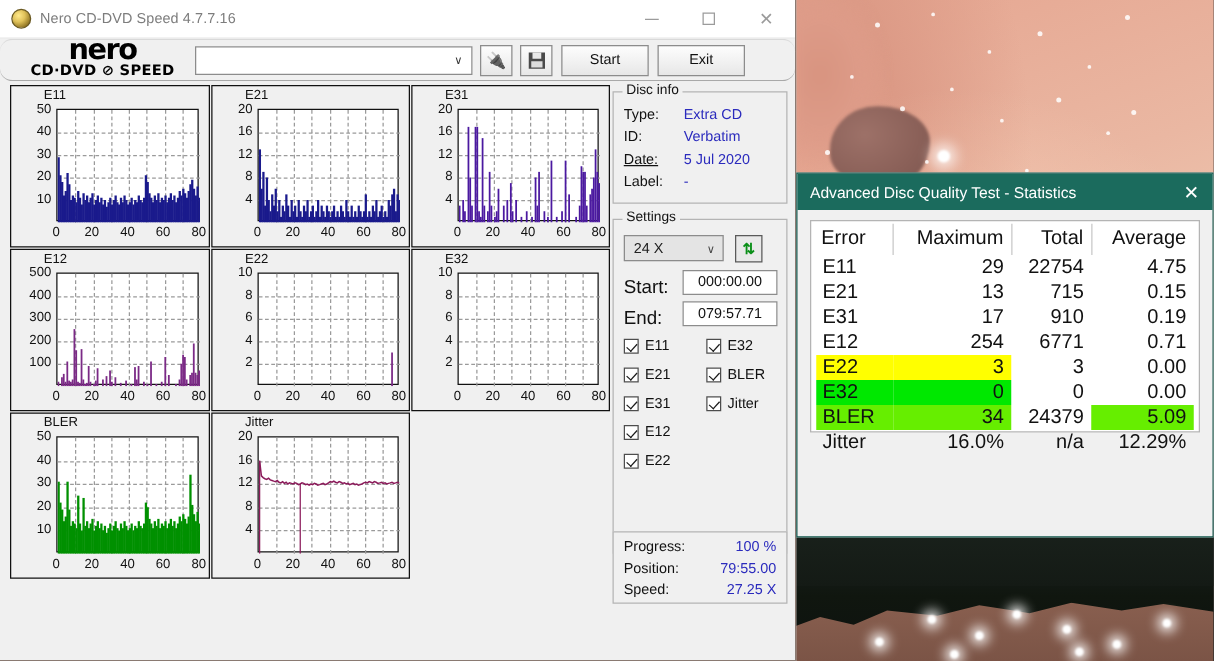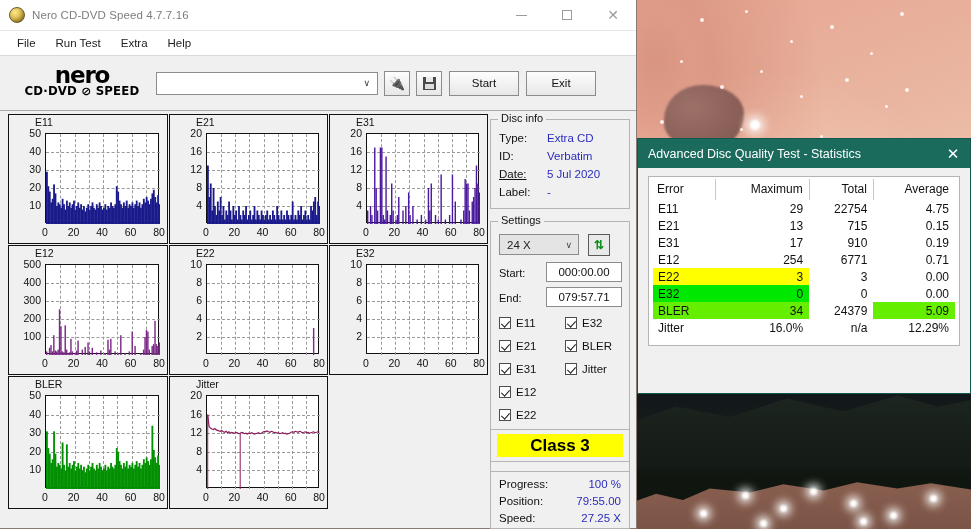--- a/index.html
+++ b/index.html
@@ -65,22 +65,22 @@
   .win-btns { margin-left:auto; display:flex; height:31px; }
   .win-btn { width:46px; height:31px; display:flex; align-items:center; justify-content:center; color:#9b9b9b; font-size:13px; }
   .win-btn.close { font-size:14px; }
   .win-btn .min-bar { width:11px; height:1px; background:#9b9b9b; }
   .win-btn .max-sq { width:10px; height:10px; border:1px solid #9b9b9b; }
 
   .menubar { height:24px; background:#ffffff; display:flex; align-items:center; padding-left:8px; gap:2px; }
   .menu-item { font-size:11.5px; color:#222; padding:3px 9px; }
 
   .toolbar {
-    height:56px; background:#f0f0f0; display:flex; align-items:center;
-    border-top:1px solid #d9d9d9; border-bottom:1px solid #a9a9a9; padding:0 6px;
+    height:34px; background:#f0f0f0; display:flex; align-items:center;
+    border-top:1px solid #d9d9d9; border-bottom:1px solid #a9a9a9; padding:0 6px;border-radius:10px;
   }
   .nero-logo { width:128px; height:36px; margin-left:12px; margin-right:10px; position:relative; flex:none; }
   .nero-word {
     font-family:"DejaVu Sans", sans-serif; font-weight:bold; font-size:23px; color:#000;
     letter-spacing:-1.2px; line-height:20px; text-align:center; margin-top:0px;
   }
   .nero-sub {
     font-family:"DejaVu Sans", sans-serif; font-weight:bold; font-size:11.5px; color:#000;
     letter-spacing:0.2px; line-height:12px; text-align:center; transform:scaleX(1.02);
   }
@@ -140,21 +140,21 @@
   }
   .combo .chev { margin-left:auto; margin-right:6px; font-size:9px; color:#444; }
   .refresh-btn {
     position:absolute; width:22px; height:22px; border:1px solid #5a5a5a; background:#e9e9e9;
     display:flex; align-items:center; justify-content:center; color:#0a8f18; font-size:12px; font-weight:bold;
   }
   .tbox {
     position:absolute; height:20px; background:#fff; border:1px solid #8c8c8c;
     font-size:11.5px; color:#111; display:flex; align-items:center; justify-content:center;
   }
-  .lbl { position:absolute; font-size:11px; color:#111; }
+  .lbl { position:absolute; font-size:15px; color:#111; }
   .cbrow { position:absolute; display:flex; align-items:center; gap:5px; font-size:11.5px; color:#111; }
   .cbox {
     width:12px; height:12px; border:1px solid #4d4d4d; background:#fff; position:relative; flex:none;
   }
   .cbox:after {
     content:""; position:absolute; left:3px; top:1px; width:4px; height:7px;
     border:solid #1a1a1a; border-width:0 1.6px 1.6px 0; transform:rotate(42deg);
   }
   .class-box {
     position:absolute; border:1px solid #b4b4b4; background:#f0f0f0;
@@ -163,30 +163,30 @@
   .class-badge {
     background:#ffff00; width:126px; height:23px; display:flex; align-items:center; justify-content:center;
     font-size:17px; font-weight:bold; color:#000;
   }
   .prog-row { position:absolute; font-size:11.5px; }
   .prog-key { color:#111; }
   .prog-val { color:#2b2bbd; }
 
   
   #stats-dialog {
-    position:absolute; left:637px; top:138px; width:334px; height:256px;
+    position:absolute; left:637px; top:138px; width:334px; height:292px;
     background:#f0f0f0; border:1px solid #12574d;
   }
   .dlg-title {
     height:29px; background:#1b6b5d; display:flex; align-items:center; color:#fff; font-size:12.5px; padding-left:10px;
   }
   .dlg-close { margin-left:auto; width:34px; height:29px; display:flex; align-items:center; justify-content:center; font-size:15px; color:#fff; }
   .dlg-body { padding:8px 10px 0 10px; }
   .stats-frame { border:1px solid #b4b4b4; background:#fff; height:170px; padding:2px 4px 0 4px; }
-  table.stats { width:100%; border-collapse:collapse; font-size:12px; color:#111; }
+  table.stats { width:100%; border-collapse:collapse; font-size:16px; color:#111; }
   table.stats th {
     font-weight:normal; text-align:right; padding:3px 6px 4px 4px; border-right:1px solid #c8c8c8; height:20px;
   }
   table.stats th.first { text-align:left; }
   table.stats th.last { border-right:none; }
   table.stats td { text-align:right; padding:1px 6px 1px 4px; height:17px; }
   table.stats td.first { text-align:left; padding-left:5px; }
   .dlg-footer { margin-top:8px; border-top:1px solid #d2d2d2; padding-top:9px; display:flex; justify-content:space-around; }
   .dlg-btn {
     width:75px; height:24px; font-size:11.5px; color:#111; background:#e1e1e1; border:1px solid #adadad;
@@ -257,26 +257,20 @@
       <div class="win-btn">
           <span class="min-bar"></span>
         </div>
       <div class="win-btn">
           <span class="max-sq"></span>
         </div>
       <div class="win-btn close">✕</div>
     </div>
   </div>
 
-  <div class="menubar">
-    <div class="menu-item">File</div>
-    <div class="menu-item">Run Test</div>
-    <div class="menu-item">Extra</div>
-    <div class="menu-item">Help</div>
-  </div>
 
   <div class="toolbar">
     <div class="nero-logo">
       <div class="nero-word">nero</div>
       <div class="nero-sub">CD·DVD ⊘ SPEED</div>
     </div>
     <div class="drive-select">
       <span class="chev">∨</span>
     </div>
     <div class="tb-btn tb-icon-btn">
@@ -913,23 +907,20 @@
       <div class="cbrow" style="left:74px; top:118px;">
           <span class="cbox"></span>
           <span>BLER</span>
         </div>
       <div class="cbrow" style="left:74px; top:141px;">
           <span class="cbox"></span>
           <span>Jitter</span>
         </div>
     </div>
 
-    <div class="class-box" style="left:490px; top:318px; width:140px; height:33px;">
-      <div class="class-badge">Class 3</div>
-    </div>
 
     <div class="group" style="left:490px; top:360px; width:140px; height:58px; border:1px solid #b4b4b4;">
       <span class="prog-row prog-key" style="left:8px;  top:6px;">Progress:</span>
       <span class="prog-row prog-val" style="right:8px; top:6px;">100 %</span>
       <span class="prog-row prog-key" style="left:8px;  top:23px;">Position:</span>
       <span class="prog-row prog-val" style="right:8px; top:23px;">79:55.00</span>
       <span class="prog-row prog-key" style="left:8px;  top:40px;">Speed:</span>
       <span class="prog-row prog-val" style="right:8px; top:40px;">27.25 X</span>
     </div>
   </div>

